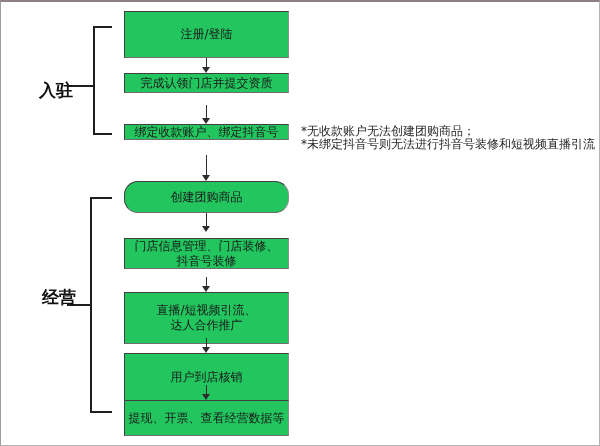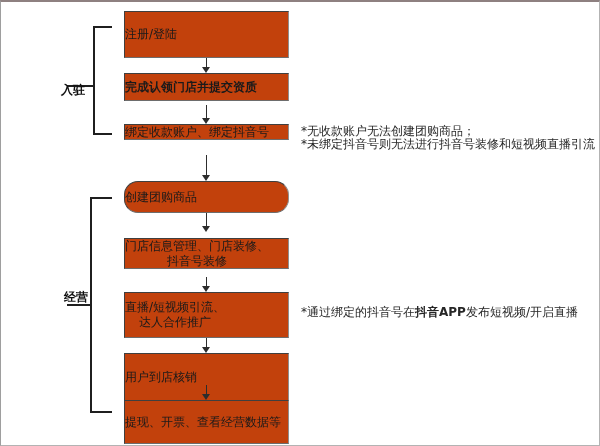--- a/index.html
+++ b/index.html
@@ -14,25 +14,25 @@
     background:#ffffff;
     border:1px solid #b3b3b3;
     border-top:2px solid #8e8080;
     border-left-color:#9e9e9e;
     overflow:hidden;
   }
   .flow-box {
     position:absolute;
     left:123px; width:165px;
     box-sizing:border-box;
-    background:#c2410c;
+    background:#22c55e;
     border:1px solid #3f3f3f;
     border-right-color:#8f8f8f;
     border-bottom-color:#6d6d6d;
-    display:flex; align-items:center; justify-content:flex-start;
+    display:flex; align-items:center; justify-content:center;
     text-align:center;
     font-size:12px; line-height:15px;
     color:#1a1a1a;
     white-space:pre-line;
   }
   .arrow { position:absolute; left:201px; width:9px; }
   .arrow::before {
     content:""; position:absolute; left:4px; top:0; bottom:5px;
     width:1px; background:#2d2d2d;
   }
@@ -45,23 +45,22 @@
   }
   .note {
     position:absolute; left:300px;
     font-size:12px; line-height:13px;
     color:#262626;
     white-space:pre-line;
   }
   .bracket-line { position:absolute; background:#1f1f1f; }
   .section-label {
     position:absolute;
-    font-weight:bold; font-size:12px; line-height:14px;
+    font-weight:bold; font-size:17px; line-height:14px;
     color:#111111;
-    margin-left:22px;
   }
 </style>
 </head>
 <body>
 
 <div class="page">
 
   <div>
     <div class="bracket-line" style="left:92px; top:24px; width:2px; height:109px;"></div>
     <div class="bracket-line" style="left:92px; top:24px; width:19px; height:2px;"></div>
@@ -72,35 +71,34 @@
 
   <div>
     <div class="bracket-line" style="left:89px; top:195px; width:2px; height:216px;"></div>
     <div class="bracket-line" style="left:89px; top:195px; width:22px; height:2px;"></div>
     <div class="bracket-line" style="left:89px; top:409px; width:22px; height:2px;"></div>
     <div class="bracket-line" style="left:66px; top:302px; width:23px; height:2px;"></div>
     <div class="section-label" style="left:41px; top:288px;">经营</div>
   </div>
 
   <div class="flow-box" style="top:9px; height:47px;"><span>注册/登陆</span></div>
-  <div class="flow-box" style="top:71px; height:28px;font-weight:bold;"><span>完成认领门店并提交资质</span></div>
+  <div class="flow-box" style="top:71px; height:20px;"><span>完成认领门店并提交资质</span></div>
   <div class="flow-box" style="top:122px; height:16px;"><span>绑定收款账户、绑定抖音号</span></div>
   <div class="flow-box" style="top:179px; height:32px;border-radius:14px;"><span>创建团购商品</span></div>
   <div class="flow-box" style="top:236px; height:31px;"><span>门店信息管理、门店装修、
 抖音号装修</span></div>
-  <div class="flow-box" style="top:290px; height:46px;"><span>直播/短视频引流、
+  <div class="flow-box" style="top:290px; height:52px;"><span>直播/短视频引流、
 达人合作推广</span></div>
   <div class="flow-box" style="top:351px; height:48px;"><span>用户到店核销</span></div>
-  <div class="flow-box" style="top:398px; height:44px;"><span>提现、开票、查看经营数据等</span></div>
+  <div class="flow-box" style="top:398px; height:36px;"><span>提现、开票、查看经营数据等</span></div>
 
   <div class="arrow" style="top:56px; height:15px;"></div>
   <div class="arrow" style="top:103px; height:19px;"></div>
   <div class="arrow" style="top:153px; height:26px;"></div>
   <div class="arrow" style="top:211px; height:19px;"></div>
   <div class="arrow" style="top:275px; height:15px;"></div>
   <div class="arrow" style="top:336px; height:15px;"></div>
   <div class="arrow" style="top:383px; height:15px;"></div>
 
   <div class="note" style="top:123px;">*无收款账户无法创建团购商品；
 *未绑定抖音号则无法进行抖音号装修和短视频直播引流</div>
-  <div class="note" style="top:304px;"><span>*通过绑定的抖音号在</span><b>抖音APP</b><span>发布短视频/开启直播</span></div>
 
 </div>
 
 </body></html>

